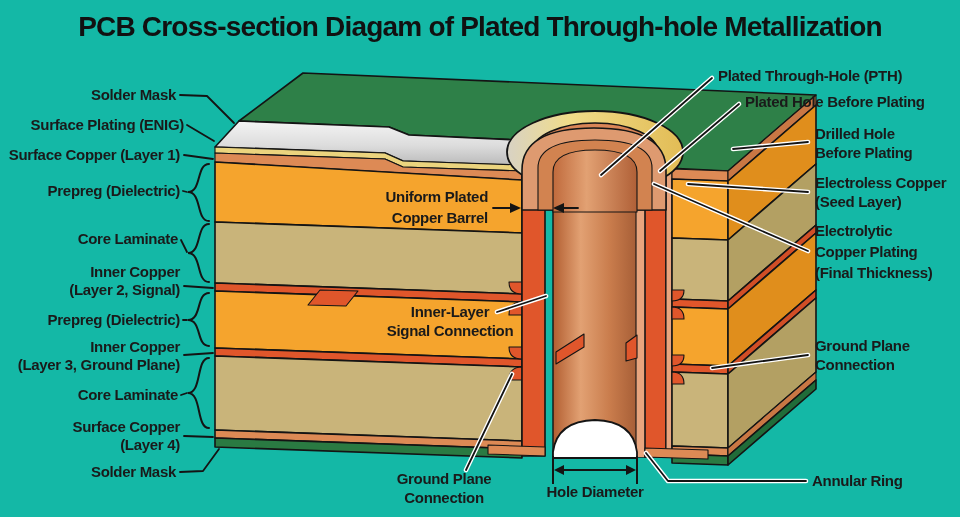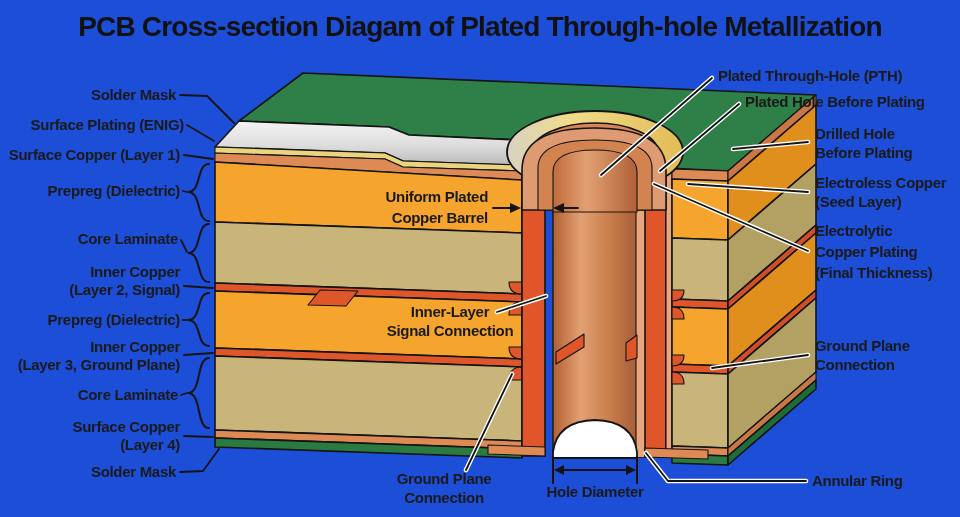--- a/index.html
+++ b/index.html
@@ -1,16 +1,16 @@
 <!DOCTYPE html>
 <html><head>
 <meta charset="utf-8">
 <style>
   html,body{margin:0;padding:0;background:#ffffff;}
-  .page{position:relative;width:960px;height:517px;background:#1d4ed8;overflow:hidden;
+  .page{position:relative;width:960px;height:517px;background:#14b8a6;overflow:hidden;
         font-family:"Liberation Sans", sans-serif;}
   svg{position:absolute;left:0;top:0;}
   .lbl{font-family:"Liberation Sans", sans-serif;font-weight:700;font-size:15px;
        letter-spacing:-0.3px;fill:#1a1a1a;}
   .title{font-family:"Liberation Sans", sans-serif;font-weight:700;font-size:28px;
        letter-spacing:-0.8px;fill:#111;}
   .cb{fill:none;stroke:#141414;stroke-width:1.8;stroke-linecap:round;stroke-linejoin:round;}
   .cw{fill:none;stroke:#ffffff;stroke-width:4.6;stroke-linecap:round;stroke-linejoin:round;}
   .brace{fill:none;stroke:#141414;stroke-width:2;stroke-linecap:round;}
   .ol{stroke:#141414;stroke-width:1.6;stroke-linejoin:round;}

